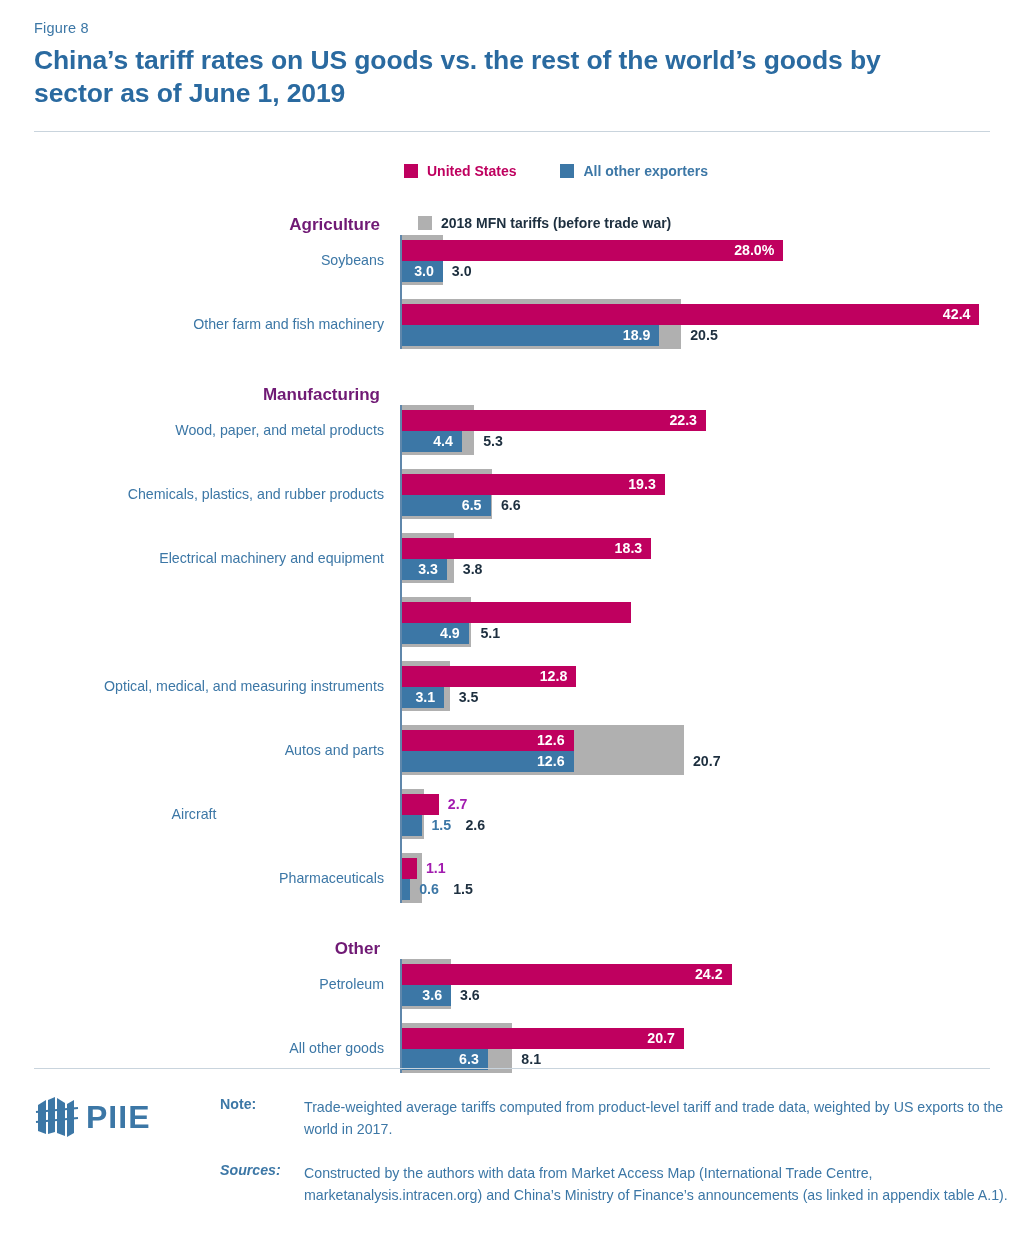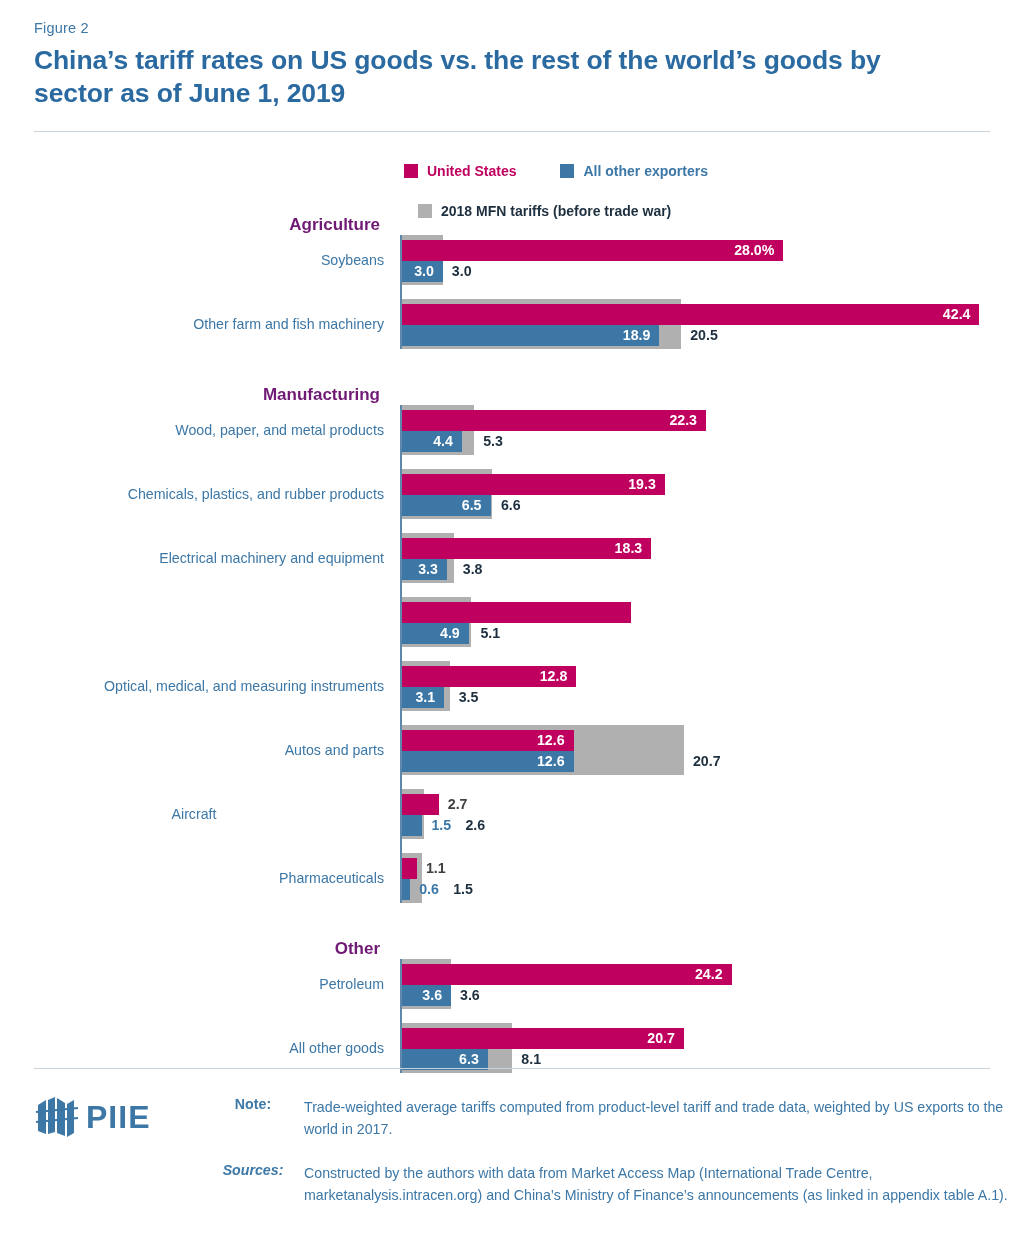--- a/index.html
+++ b/index.html
@@ -80,21 +80,21 @@
     width: 14px;
     height: 14px;
     margin-right: 9px;
     flex: 0 0 auto;
   }
   .legend-label {
     font-size: 14px;
     font-weight: bold;
     white-space: nowrap;
   }
-  .legend-row.second { margin-top: 14px; padding-left: 14px; }
+  .legend-row.second { margin-top: 26px; padding-left: 14px; }
   .legend-row.second .legend-label { color: #1d2f3f; }
 
   
   .chart {
     position: absolute;
     left: 0;
     top: 215px;
     width: 1024px;
   }
   .section { position: relative; }
@@ -154,21 +154,21 @@
     font-size: 14.2px;
     font-weight: bold;
     white-space: nowrap;
     line-height: 21px;
   }
   .vlabel.inside {
     color: #ffffff;
     right: 7px;
   }
   .vlabel.outside-us {
-    color: #404040;
+    color: #a21caf;
   }
   .vlabel.outside-other {
     color: #3c77a6;
   }
   .vlabel.mfn {
     color: #1d2f3f;
     top: 26px;
     line-height: 21px;
   }
   .gap { height: 14px; }
@@ -200,41 +200,41 @@
   .note-block {
     position: absolute;
     left: 186px;
     top: 10px;
     width: 790px;
   }
   .note-row { display: flex; margin-bottom: 22px; }
   .note-key {
     width: 66px;
     flex: 0 0 66px;
-    text-align: center;
+    text-align: left;
     font-size: 14.2px;
     font-weight: bold;
     color: #3c77a6;
     padding-right: 0px;
     box-sizing: border-box;
   }
   .note-key.italic { font-style: italic; }
   .note-text {
     margin-left: 18px;
     font-size: 14.2px;
     color: #3c77a6;
     line-height: 1.55;
   }
 </style>
 </head>
 <body>
 
 <div class="page">
 
-  <div class="fig-num">Figure 2</div>
+  <div class="fig-num">Figure 8</div>
   <div class="fig-title">China’s tariff rates on US goods vs. the rest of the world’s goods by sector as of June 1, 2019</div>
   <div class="rule-top"></div>
 
   <div class="legend">
     <div class="legend-row">
       <div class="legend-item">
         <span class="legend-swatch" style="background:#bf005f"></span>
         <span class="legend-label" style="color:#bf005f">United States</span>
       </div>
       <div class="legend-item">

